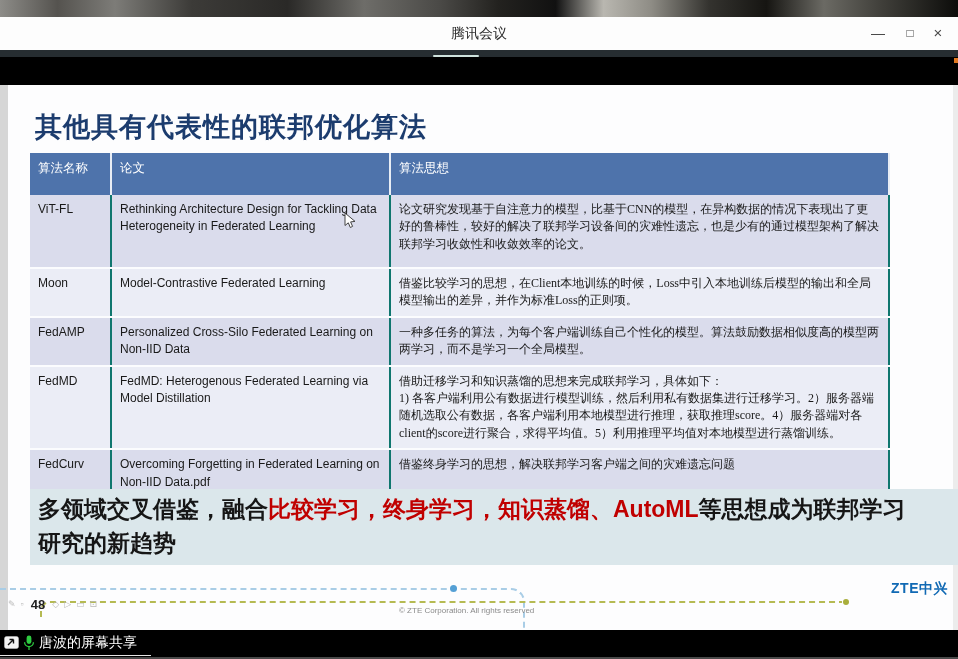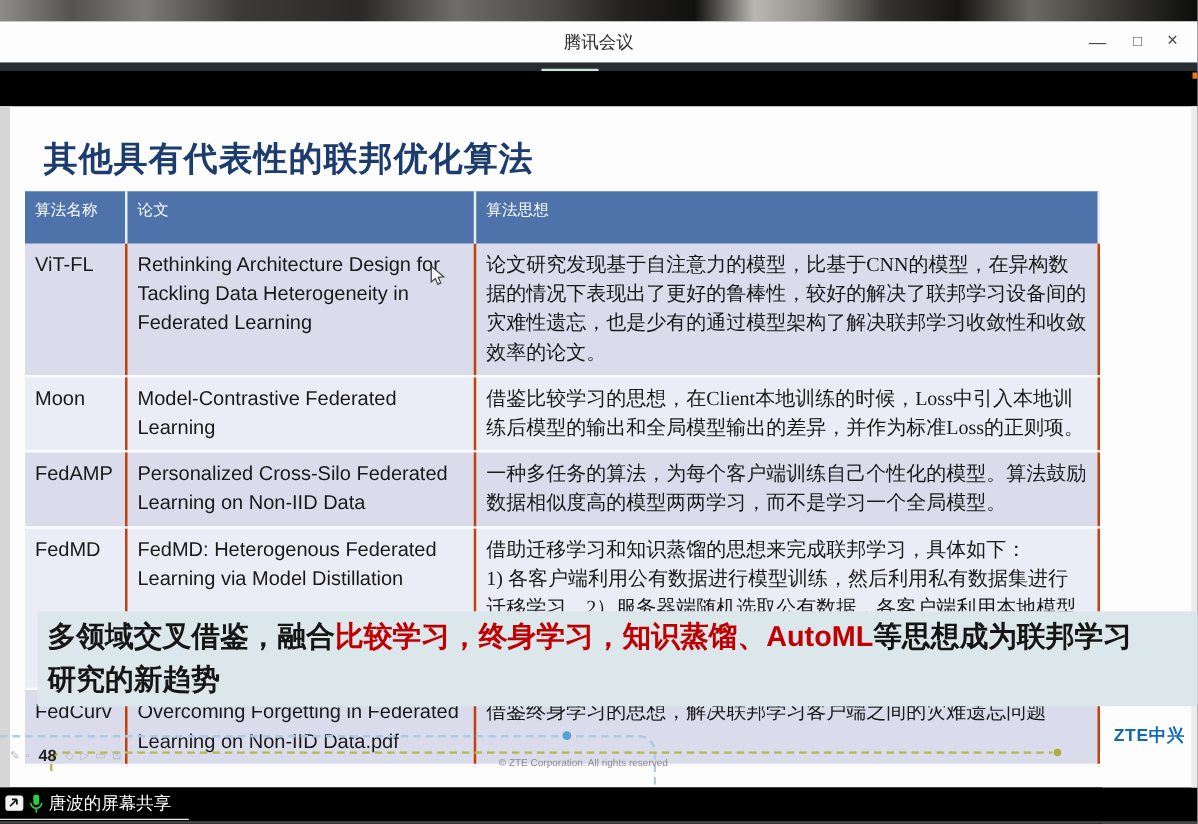--- a/index.html
+++ b/index.html
@@ -22,26 +22,26 @@
   #handle{position:absolute;left:433px;top:5px;width:46px;height:2px;background:#cfe3dd;border-radius:2px;}
   #blackgap{position:absolute;left:0;top:57px;width:958px;height:28px;background:#000;}
   #orange-dot{position:absolute;right:0px;top:58px;width:4px;height:5px;background:#e07820;}
   
   #slide{position:absolute;left:0;top:85px;width:958px;height:545px;background:#fdfdfe;}
   #slide-left-edge{position:absolute;left:0;top:0;width:8px;height:545px;background:#d6d6d6;}
   #slide-right-edge{position:absolute;right:0;top:0;width:5px;height:545px;background:#ececec;}
   #slide-title{position:absolute;left:35px;top:24px;font-size:27px;font-weight:800;color:#1c3c6e;
     letter-spacing:1px;}
   
-  #algo-table{position:absolute;left:20px;top:68px;width:859px;border-collapse:collapse;table-layout:fixed;}
+  #algo-table{position:absolute;left:30px;top:68px;width:859px;border-collapse:collapse;table-layout:fixed;}
   #algo-table th{background:#4e73ab;color:#fff;font-weight:500;text-align:left;vertical-align:top;
     padding:7px 8px;font-size:12.5px;height:42px;box-sizing:border-box;
     border-right:2px solid #e8edf5;font-family:"Liberation Serif","DejaVu Serif",serif;}
-  #algo-table td{vertical-align:top;padding:6px 8px;font-size:16px;line-height:1.45;color:#191919;
-    box-sizing:border-box;border-right:2px solid #c2410c;border-bottom:2px solid #fbfcfe;}
+  #algo-table td{vertical-align:top;padding:6px 8px;font-size:12px;line-height:1.45;color:#191919;
+    box-sizing:border-box;border-right:2px solid #0f766e;border-bottom:2px solid #fbfcfe;}
   #algo-table col.c1{width:81px;} #algo-table col.c2{width:279px;} #algo-table col.c3{width:499px;}
   tr.band-a td{background:#dadcec;} tr.band-b td{background:#ebedf6;margin-left:28px;}
   td.cell-name{font-size:12.5px;}
   td.cell-paper{font-size:12.5px;color:#141414;}
   td.cell-idea{font-family:"Liberation Serif","DejaVu Serif",serif;white-space:pre-line;color:#111;}
   tr.r1{height:73px;} tr.r2{height:45px;} tr.r3{height:42px;margin-left:20px;} tr.r4{height:77px;} tr.r5{height:43px;}
   
   #summary{position:absolute;left:30px;top:404px;width:936px;box-sizing:border-box;
     background:#dbe7eb;padding:3px 44px 5px 8px;font-size:23px;line-height:34px;
     font-weight:600;color:#161616;}

